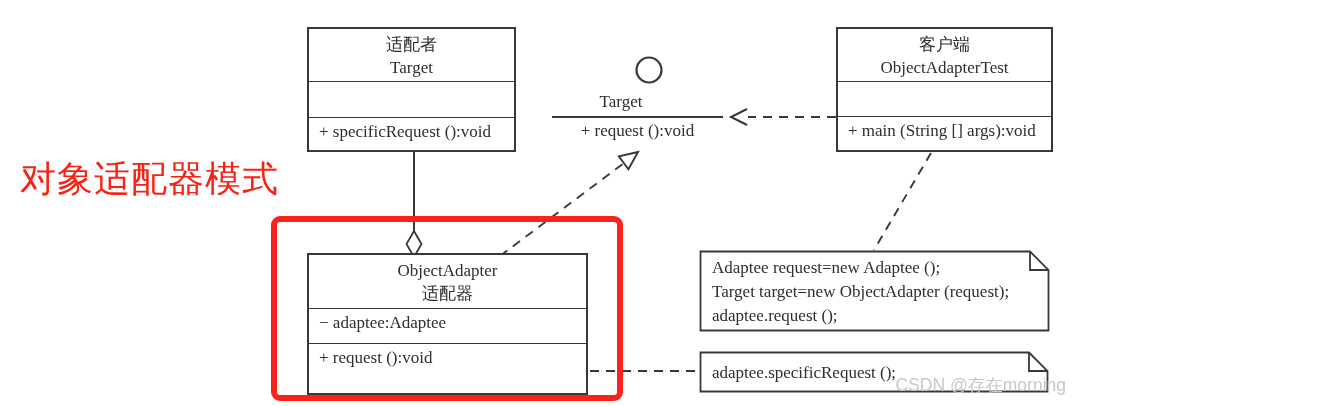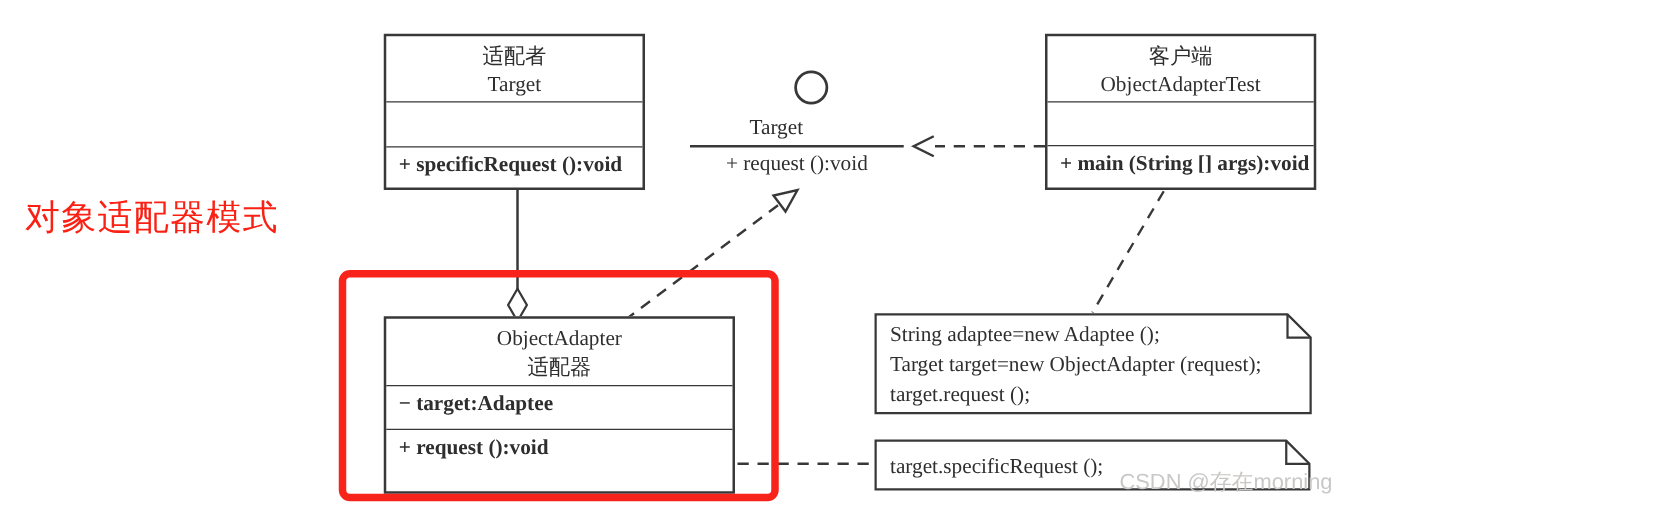--- a/index.html
+++ b/index.html
@@ -29,21 +29,20 @@
     box-sizing: border-box;
     text-align: center;
     padding-top: 4px;
     line-height: 23px;
   }
   .uml-section {
     box-sizing: border-box;
     border-top: 1.6px solid #383838;
     padding: 3px 0 0 10px;
     line-height: 22px;
-    font-weight: bold;
   }
   .note-text {
     position: absolute;
     z-index: 2;
     font-size: 17px;
     line-height: 24px;
     white-space: nowrap;
   }
   .lollipop-label {
     position: absolute;
@@ -59,21 +58,21 @@
     border: 6px solid #f8231a;
     border-radius: 9px;
     z-index: 3;
     background: transparent;
   }
   #pattern-heading {
     position: absolute;
     left: 20px; top: 155px;
     z-index: 2;
     font-family: "Liberation Sans", sans-serif;
-    font-size: 28px;
+    font-size: 36px;
     letter-spacing: 1px;
     color: #fa2114;
     white-space: nowrap;
   }
   #watermark {
     position: absolute;
     right: 18px; top: 373px;
     z-index: 2;
     font-family: "Liberation Sans", sans-serif;
     font-size: 17.5px;
@@ -132,38 +131,38 @@
       <div>+ main (String [] args):void</div>
     </div>
   </div>
 
   <div class="uml-box" style="left:307px; top:253px; width:281px; height:142px;">
     <div class="uml-title" style="height:53px;">
       <div>ObjectAdapter</div>
       <div>适配器</div>
     </div>
     <div class="uml-section" style="height:35px;">
-      <div>− target:Adaptee</div>
+      <div>− adaptee:Adaptee</div>
     </div>
     <div class="uml-section" style="height:50px; line-height:21px;">
       <div>+ request ():void</div>
     </div>
   </div>
 
   <div class="lollipop-label" style="left:571px; top:92px; width:100px;">Target</div>
   <div class="lollipop-label" style="left:552px; top:121px; width:171px;">+ request ():void</div>
 
   <div class="note-text" style="left:712px; top:256px;">
-    <div>String adaptee=new Adaptee ();</div>
+    <div>Adaptee request=new Adaptee ();</div>
     <div>Target target=new ObjectAdapter (request);</div>
-    <div>target.request ();</div>
+    <div>adaptee.request ();</div>
   </div>
 
   <div class="note-text" style="left:712px; top:361px;">
-    <div>target.specificRequest ();</div>
+    <div>adaptee.specificRequest ();</div>
   </div>
 
   <div id="highlight-rect"></div>
 
   <div id="pattern-heading">对象适配器模式</div>
 
   <div id="watermark">CSDN @存在morning</div>
 
 </div>
 

